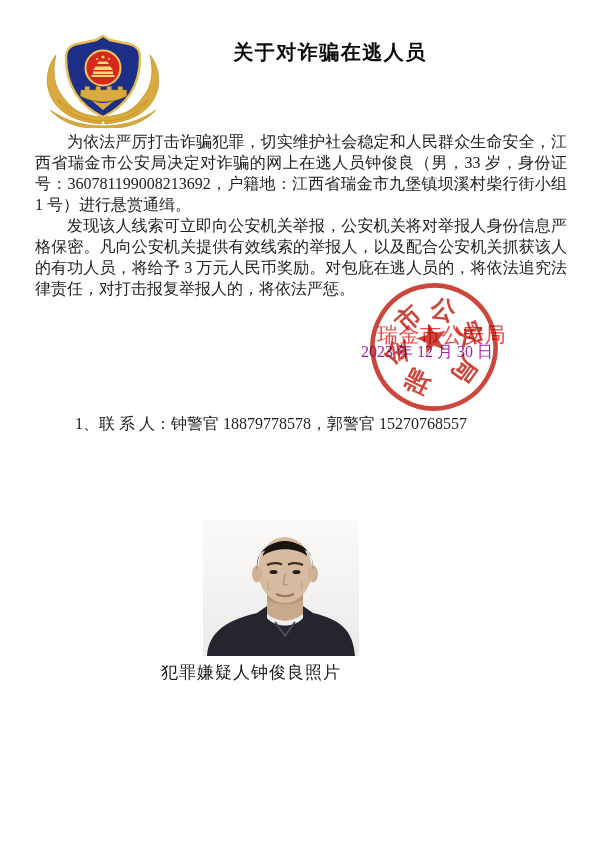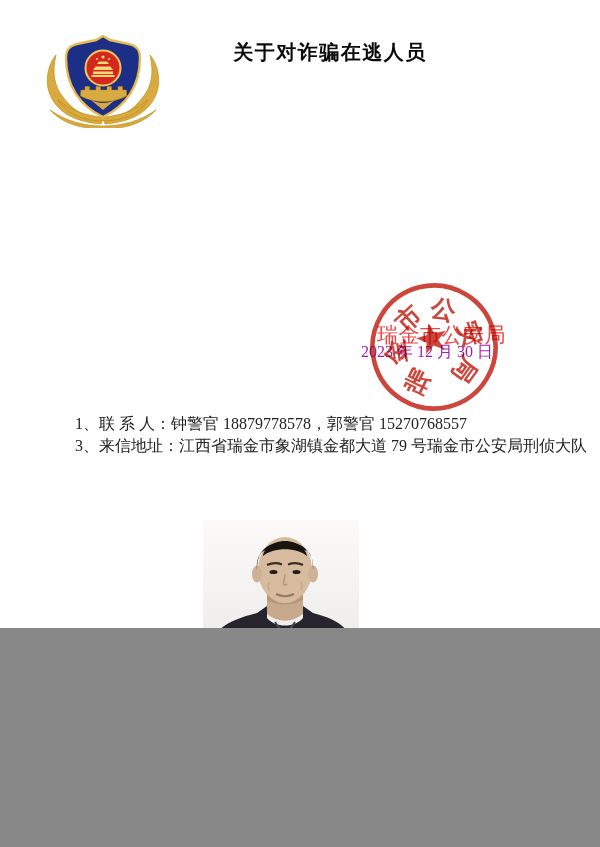--- a/index.html
+++ b/index.html
@@ -1,20 +1,20 @@
 <!DOCTYPE html>
 <html><head>
 <meta charset="utf-8">
 <style>
   * { margin: 0; padding: 0; box-sizing: border-box; }
   html, body { background: #888; }
   .page {
     position: relative;
     width: 600px;
-    height: 628px;
+    height: 847px;
     margin: 0 auto;
     background: #ffffff;
     overflow: hidden;
     font-family: "Liberation Serif", serif;
     color: #1f1f1f;
   }
   .emblem {
     position: absolute;
     left: 44px; top: 26px;
     width: 118px; height: 102px;
@@ -121,20 +121,22 @@
         <rect x="47.5" y="49" width="23" height="2"></rect>
       </g>
 
       <path d="M37,64 h4 v-3.4 h4.5 v3.4 h6.5 v-3.4 h4.5 v3.4 h6.5 v-3.4 h4.5 v3.4 h6.5 v-3.4 h4.5 v3.4 h4 v6 c-14,7.5 -32,7.5 -46,0 Z" fill="#d9aa40" stroke="#b8860b" stroke-width="0.5"></path>
       <path d="M47,74 c8,4 16,4 24,0 l-12,10 Z" fill="#d9aa40"></path>
     </svg>
   </div>
 
   <div class="title-line l1">关于对诈骗在逃人员</div>
 
+  <p class="para p1">为依法严厉打击诈骗犯罪，切实维护社会稳定和人民群众生命安全，江西省瑞金市公安局决定对诈骗的网上在逃人员钟俊良（男，33 岁，身份证号：360781199008213692，户籍地：江西省瑞金市九堡镇坝溪村柴行街小组 1 号）进行悬赏通缉。</p>
+  <p class="para p2">发现该人线索可立即向公安机关举报，公安机关将对举报人身份信息严格保密。凡向公安机关提供有效线索的举报人，以及配合公安机关抓获该人的有功人员，将给予 3 万元人民币奖励。对包庇在逃人员的，将依法追究法律责任，对打击报复举报人的，将依法严惩。</p>
 
   <div class="sig-agency">瑞金市公安局</div>
   <div class="sig-date">2023 年 12 月 30 日</div>
 
   <div class="seal">
     <svg viewBox="0 0 132 132" xmlns="http://www.w3.org/2000/svg">
       <g transform="rotate(-14 66 66)" opacity="0.86">
         <circle cx="66" cy="66" r="61.5" fill="none" stroke="#c5281c" stroke-width="4.6"></circle>
         <polygon points="66,42 69.8,52.8 81.2,53.1 72.1,60 75.4,70.9 66,64.4 56.6,70.9 59.9,60 50.8,53.1 62.2,52.8" fill="#c5281c"></polygon>
         <g fill="#c5281c" font-size="25" font-weight="bold" text-anchor="middle" font-family="Liberation Serif, serif">
@@ -144,21 +146,20 @@
           <text x="66" y="36" transform="rotate(28 66 66)">公</text>
           <text x="66" y="36" transform="rotate(84 66 66)">安</text>
           <text x="66" y="36" transform="rotate(140 66 66)">局</text>
         </g>
       </g>
     </svg>
   </div>
 
   <div class="contacts">
     <div class="contact-line">1、联 系 人：钟警官 18879778578，郭警官 15270768557</div>
-    <div class="contact-line">3、来信地址：江西省瑞金市象湖镇金都大道 79 号瑞金市公安局刑侦大队</div>
   </div>
 
   <div class="photo">
     <svg viewBox="0 0 156 136" xmlns="http://www.w3.org/2000/svg">
       <defs>
         <linearGradient id="pbg" x1="0" y1="0" x2="0" y2="1">
           <stop offset="0" stop-color="#fbfaf9"></stop>
           <stop offset="1" stop-color="#ecebe9"></stop>
         </linearGradient>
       </defs>

